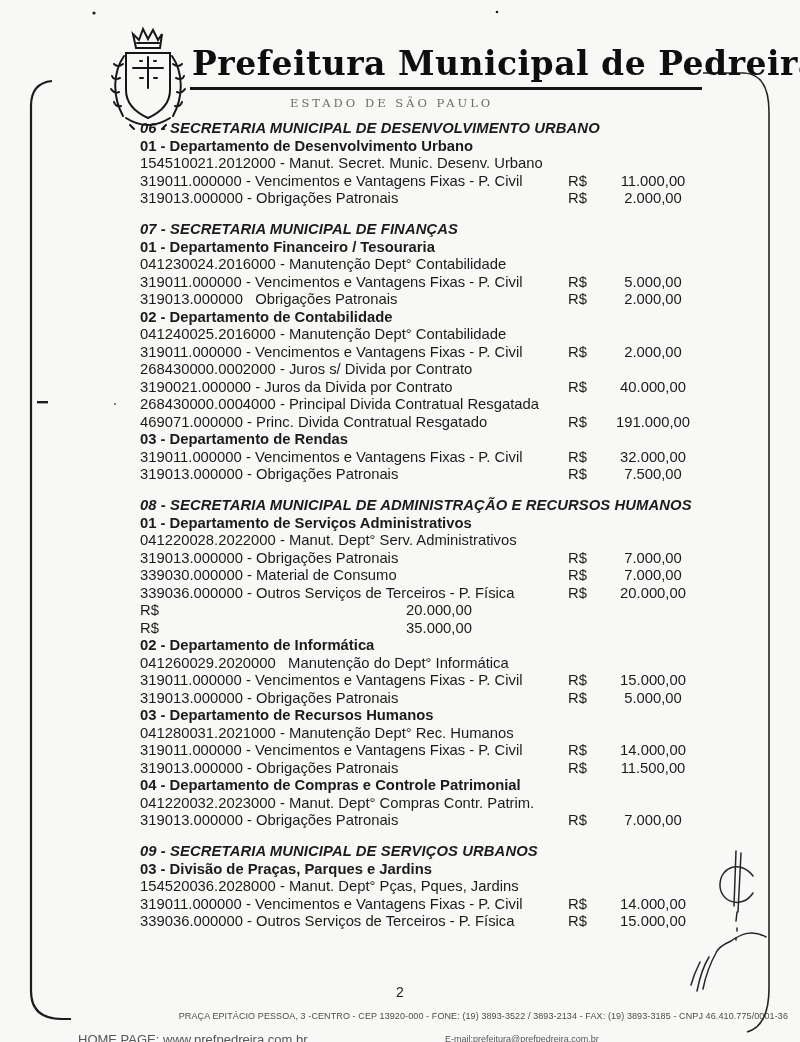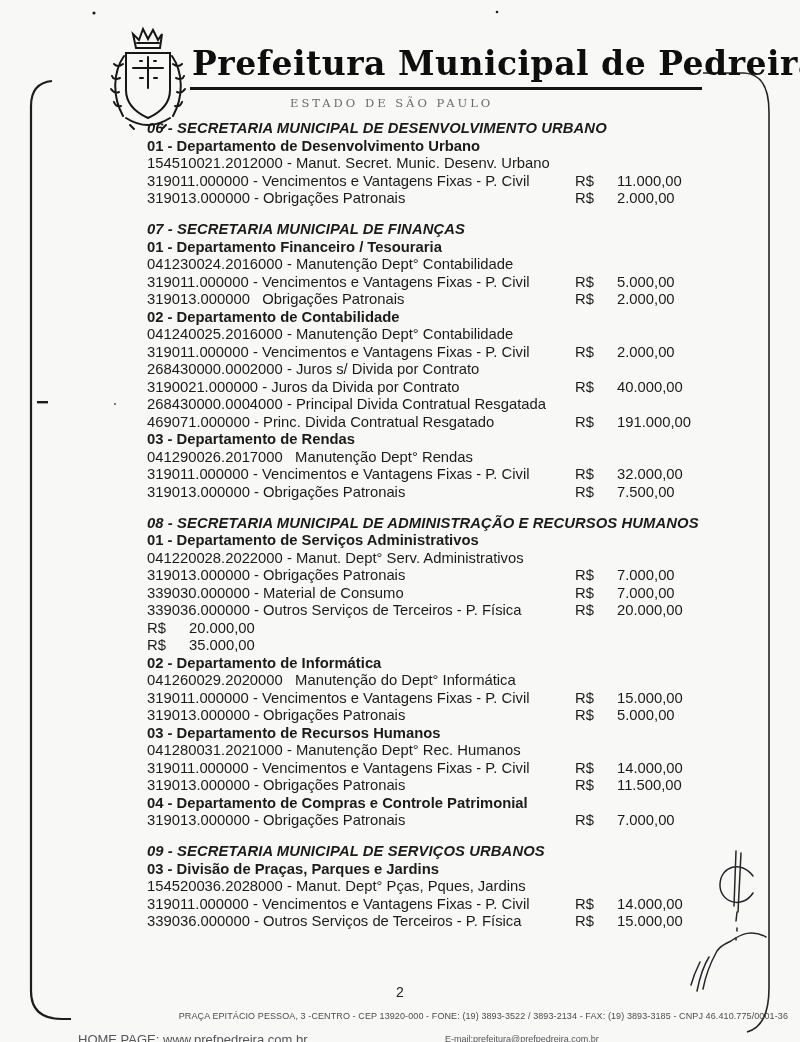--- a/index.html
+++ b/index.html
@@ -21,29 +21,29 @@
     white-space:nowrap;color:#0e0e0e;
     transform:scaleY(1.04);
   }
   #title-rule{position:absolute;left:190px;top:87px;width:512px;height:3px;background:#141414;}
   #doc-subtitle{
     position:absolute;left:290px;top:96px;width:310px;
     font-family:"DejaVu Serif", serif;font-size:11.5px;letter-spacing:3px;
     color:#6a6a68;
   }
   
-  #budget{position:absolute;left:140px;top:120px;width:556px;margin-left:7px;}
+  #budget{position:absolute;left:140px;top:120px;width:556px;}
   .section{margin-bottom:13.5px;}
   .sec-title,.row{font-size:14.8px;line-height:17.5px;white-space:pre;color:#1b1b1b;}
   .sec-title{font-weight:bold;font-style:italic;letter-spacing:.1px;}
   .row.dept{font-weight:bold;}
   .row.item{display:flex;}
   .row.item .lbl{flex:0 0 428px;white-space:pre;overflow:visible;}
   .row.item .cur{flex:0 0 42px;}
-  .row.item .val{flex:1;text-align:left;}
+  .row.item .val{flex:1;text-align:center;}
   
   #page-number{position:absolute;left:0;top:984px;width:800px;text-align:center;
     font-size:14px;color:#222;}
   #footer-address{position:absolute;left:78px;top:1011px;width:710px;
     font-size:9px;letter-spacing:.1px;color:#4c4c4a;white-space:nowrap;text-align:right;}
   #footer-home{position:absolute;left:78px;top:1032px;font-size:13px;color:#55555a;white-space:nowrap;}
   #footer-email{position:absolute;left:445px;top:1034px;font-size:9px;color:#55555a;white-space:nowrap;}
   
   #scan-frame,#pen-marks{position:absolute;left:0;top:0;width:800px;height:1042px;pointer-events:none;}
 </style>
@@ -104,21 +104,20 @@
         <div class="row item"><span class="lbl">319011.000000 - Vencimentos e Vantagens Fixas - P. Civil</span><span class="cur">R$</span><span class="val">5.000,00</span></div>
         <div class="row item"><span class="lbl">319013.000000   Obrigações Patronais</span><span class="cur">R$</span><span class="val">2.000,00</span></div>
         <div class="row dept">02 - Departamento de Contabilidade</div>
         <div class="row program">041240025.2016000 - Manutenção Dept° Contabilidade</div>
         <div class="row item"><span class="lbl">319011.000000 - Vencimentos e Vantagens Fixas - P. Civil</span><span class="cur">R$</span><span class="val">2.000,00</span></div>
         <div class="row program">268430000.0002000 - Juros s/ Divida por Contrato</div>
         <div class="row item"><span class="lbl">3190021.000000 - Juros da Divida por Contrato</span><span class="cur">R$</span><span class="val">40.000,00</span></div>
         <div class="row program">268430000.0004000 - Principal Divida Contratual Resgatada</div>
         <div class="row item"><span class="lbl">469071.000000 - Princ. Divida Contratual Resgatado</span><span class="cur">R$</span><span class="val">191.000,00</span></div>
         <div class="row dept">03 - Departamento de Rendas</div>
-        <div class="row program">041290026.2017000   Manutenção Dept° Rendas</div>
         <div class="row item"><span class="lbl">319011.000000 - Vencimentos e Vantagens Fixas - P. Civil</span><span class="cur">R$</span><span class="val">32.000,00</span></div>
         <div class="row item"><span class="lbl">319013.000000 - Obrigações Patronais</span><span class="cur">R$</span><span class="val">7.500,00</span></div>
       </div>
       <div class="section">
         <div class="sec-title">08 - SECRETARIA MUNICIPAL DE ADMINISTRAÇÃO E RECURSOS HUMANOS</div>
         <div class="row dept">01 - Departamento de Serviços Administrativos</div>
         <div class="row program">041220028.2022000 - Manut. Dept° Serv. Administrativos</div>
         <div class="row item"><span class="lbl">319013.000000 - Obrigações Patronais</span><span class="cur">R$</span><span class="val">7.000,00</span></div>
         <div class="row item"><span class="lbl">339030.000000 - Material de Consumo</span><span class="cur">R$</span><span class="val">7.000,00</span></div>
         <div class="row item"><span class="lbl">339036.000000 - Outros Serviços de Terceiros - P. Física</span><span class="cur">R$</span><span class="val">20.000,00</span></div>
@@ -126,20 +125,21 @@
         <div class="row item"><span class="cur">R$</span><span class="val">35.000,00</span></div>
         <div class="row dept">02 - Departamento de Informática</div>
         <div class="row program">041260029.2020000   Manutenção do Dept° Informática</div>
         <div class="row item"><span class="lbl">319011.000000 - Vencimentos e Vantagens Fixas - P. Civil</span><span class="cur">R$</span><span class="val">15.000,00</span></div>
         <div class="row item"><span class="lbl">319013.000000 - Obrigações Patronais</span><span class="cur">R$</span><span class="val">5.000,00</span></div>
         <div class="row dept">03 - Departamento de Recursos Humanos</div>
         <div class="row program">041280031.2021000 - Manutenção Dept° Rec. Humanos</div>
         <div class="row item"><span class="lbl">319011.000000 - Vencimentos e Vantagens Fixas - P. Civil</span><span class="cur">R$</span><span class="val">14.000,00</span></div>
         <div class="row item"><span class="lbl">319013.000000 - Obrigações Patronais</span><span class="cur">R$</span><span class="val">11.500,00</span></div>
         <div class="row dept">04 - Departamento de Compras e Controle Patrimonial</div>
+        <div class="row program">041220032.2023000 - Manut. Dept° Compras Contr. Patrim.</div>
         <div class="row item"><span class="lbl">319013.000000 - Obrigações Patronais</span><span class="cur">R$</span><span class="val">7.000,00</span></div>
       </div>
       <div class="section">
         <div class="sec-title">09 - SECRETARIA MUNICIPAL DE SERVIÇOS URBANOS</div>
         <div class="row dept">03 - Divisão de Praças, Parques e Jardins</div>
         <div class="row program">154520036.2028000 - Manut. Dept° Pças, Pques, Jardins</div>
         <div class="row item"><span class="lbl">319011.000000 - Vencimentos e Vantagens Fixas - P. Civil</span><span class="cur">R$</span><span class="val">14.000,00</span></div>
         <div class="row item"><span class="lbl">339036.000000 - Outros Serviços de Terceiros - P. Física</span><span class="cur">R$</span><span class="val">15.000,00</span></div>
       </div>
     </div>

